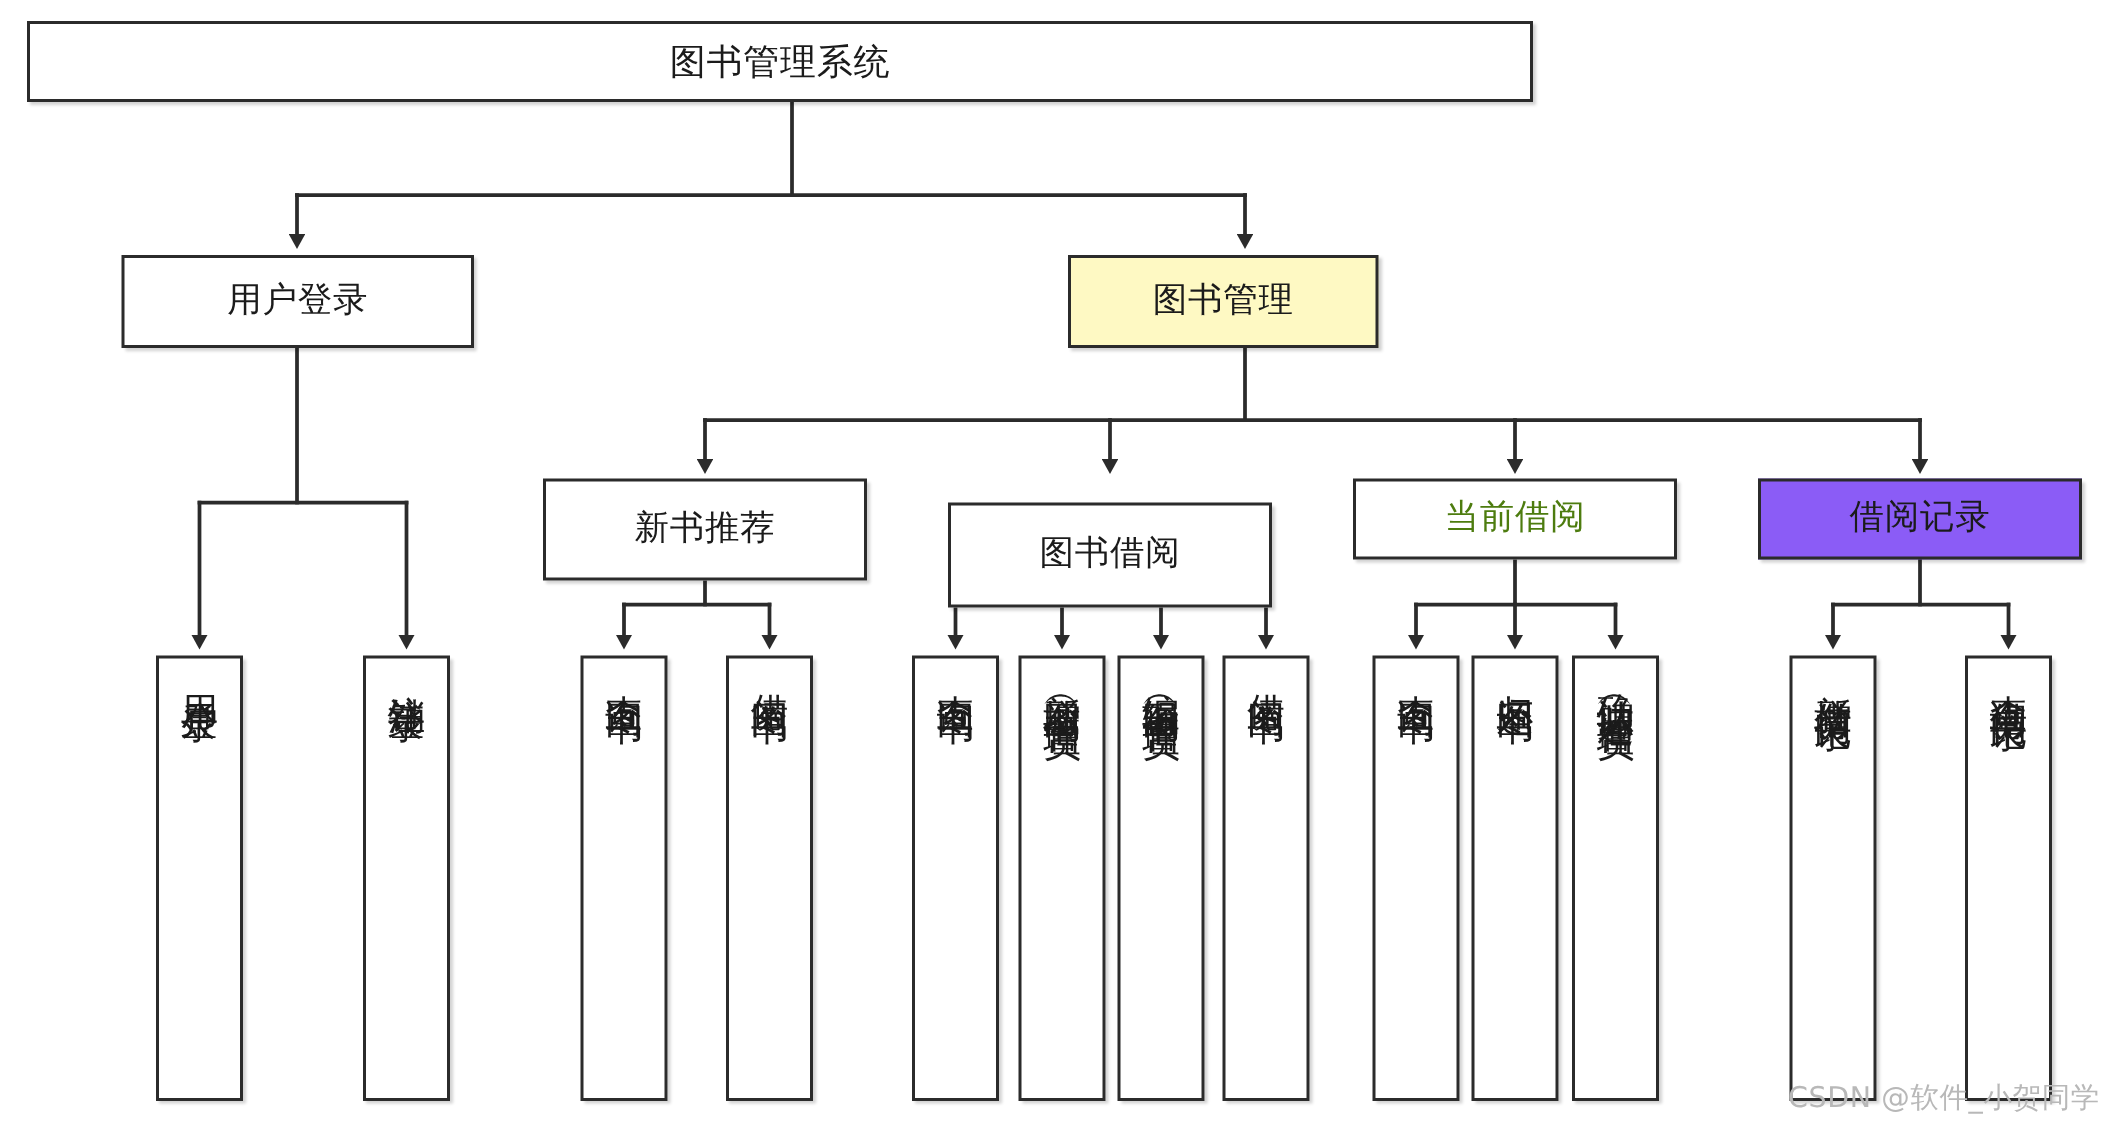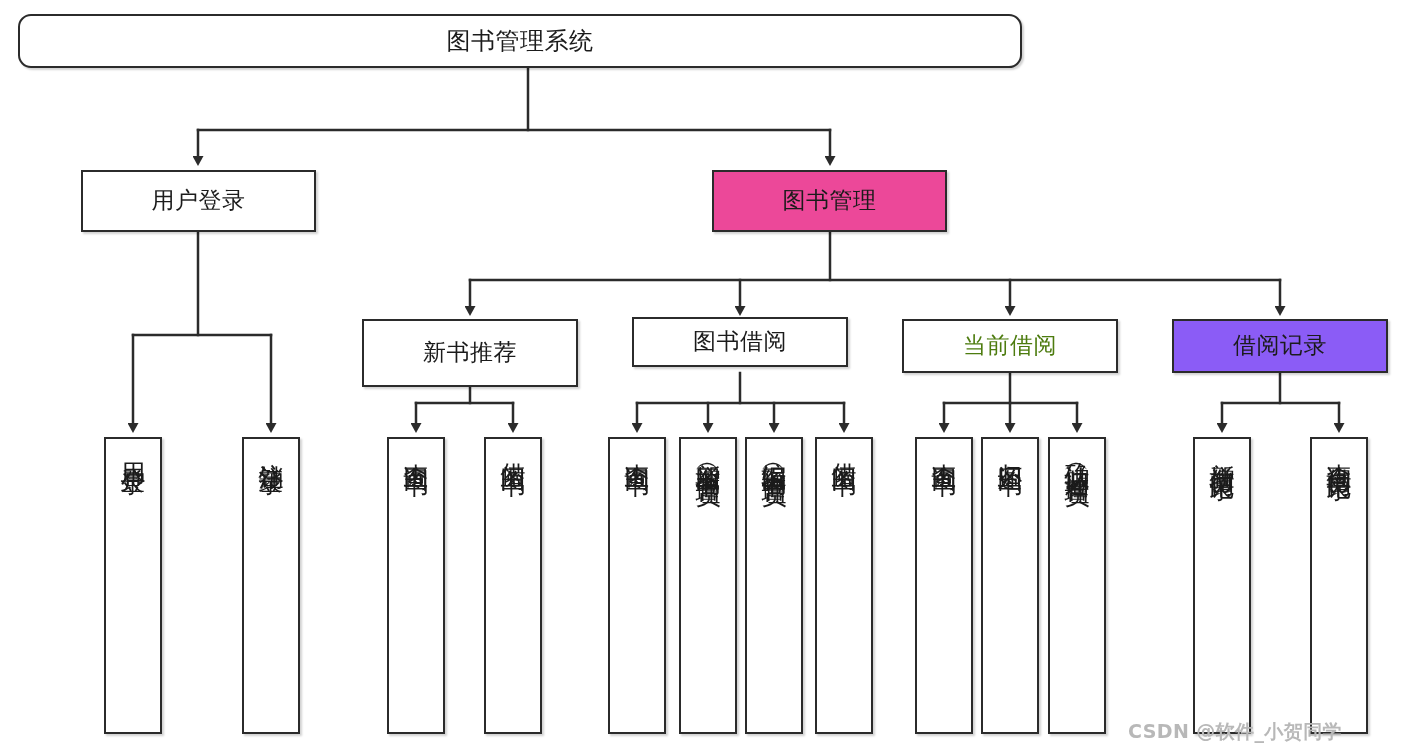--- a/index.html
+++ b/index.html
@@ -116,35 +116,35 @@
       <path d="M1010,403 L1010,424" marker-end="url(#arrow)"></path>
       <path d="M1077,403 L1077,424" marker-end="url(#arrow)"></path>
 
       <path d="M1280,373 L1280,403"></path>
       <path d="M1222,403 L1339,403"></path>
       <path d="M1222,403 L1222,424" marker-end="url(#arrow)"></path>
       <path d="M1339,403 L1339,424" marker-end="url(#arrow)"></path>
     </g>
   </svg>
 
-  <div class="node horiz root" style="left: 18px; top: 14px; width: 1004px; height: 54px; border-color: rgb(43, 43, 43); background: rgb(255, 255, 255); border-radius: 13px;">
+  <div class="node horiz root" style="left: 18px; top: 14px; width: 1004px; height: 54px; border-color: rgb(43, 43, 43); background: rgb(255, 255, 255);">
     <span class="label" style="color: rgb(27, 27, 27);">图书管理系统</span>
   </div>
 
   <div class="node horiz" style="left: 81px; top: 170px; width: 235px; height: 62px; border-color: rgb(43, 43, 43); background: rgb(255, 255, 255);">
     <span class="label" style="color: rgb(27, 27, 27);">用户登录</span>
   </div>
-  <div class="node horiz" style="left: 712px; top: 170px; width: 235px; height: 62px; border-color: rgb(43, 43, 43); background: #ec4899; justify-content: center;">
+  <div class="node horiz" style="left: 712px; top: 170px; width: 207px; height: 62px; border-color: rgb(43, 43, 43); background: #fef9c3; justify-content: center;">
     <span class="label" style="color: rgb(27, 27, 27);">图书管理</span>
   </div>
 
   <div class="node horiz" style="left: 362px; top: 319px; width: 216px; height: 68px; border-color: rgb(43, 43, 43); background: rgb(255, 255, 255);">
     <span class="label" style="color: rgb(27, 27, 27);">新书推荐</span>
   </div>
-  <div class="node horiz" style="left: 632px; top: 317px; width: 216px; height: 50px; border-color: rgb(43, 43, 43); background: rgb(255, 255, 255);">
+  <div class="node horiz" style="left: 632px; top: 335px; width: 216px; height: 70px; border-color: rgb(43, 43, 43); background: rgb(255, 255, 255);">
     <span class="label" style="color: rgb(27, 27, 27);">图书借阅</span>
   </div>
   <div class="node horiz" style="left: 902px; top: 319px; width: 216px; height: 54px; border-color: rgb(43, 43, 43); background: rgb(255, 255, 255);">
     <span class="label" style="color: #4d7c0f;">当前借阅</span>
   </div>
   <div class="node horiz" style="left: 1172px; top: 319px; width: 216px; height: 54px; border-color: rgb(43, 43, 43); background: #8b5cf6;">
     <span class="label" style="color: rgb(27, 27, 27);">借阅记录</span>
   </div>
 
   <div class="node vert" style="left: 104px; top: 437px; width: 58px; height: 297px; border-color: rgb(43, 43, 43); background: rgb(255, 255, 255);">
@@ -180,15 +180,15 @@
   <div class="node vert" style="left: 1048px; top: 437px; width: 58px; height: 297px; border-color: rgb(43, 43, 43); background: rgb(255, 255, 255);">
     <span class="label" style="color: rgb(27, 27, 27);">确认归还（管理员）</span>
   </div>
   <div class="node vert" style="left: 1193px; top: 437px; width: 58px; height: 297px; border-color: rgb(43, 43, 43); background: rgb(255, 255, 255);">
     <span class="label" style="color: rgb(27, 27, 27);">新增借阅记录</span>
   </div>
   <div class="node vert" style="left: 1310px; top: 437px; width: 58px; height: 297px; border-color: rgb(43, 43, 43); background: rgb(255, 255, 255);">
     <span class="label" style="color: rgb(27, 27, 27);">查询借阅记录</span>
   </div>
 
-  <div class="watermark" style="left: 1128px; top: 719px; color: rgb(184, 184, 184); font-weight: bold;">CSDN @软件_小贺同学</div>
+  <div class="watermark" style="left: 1192px; top: 719px; color: rgb(184, 184, 184);">CSDN @软件_小贺同学</div>
 
 </div>
 
 </body></html>

